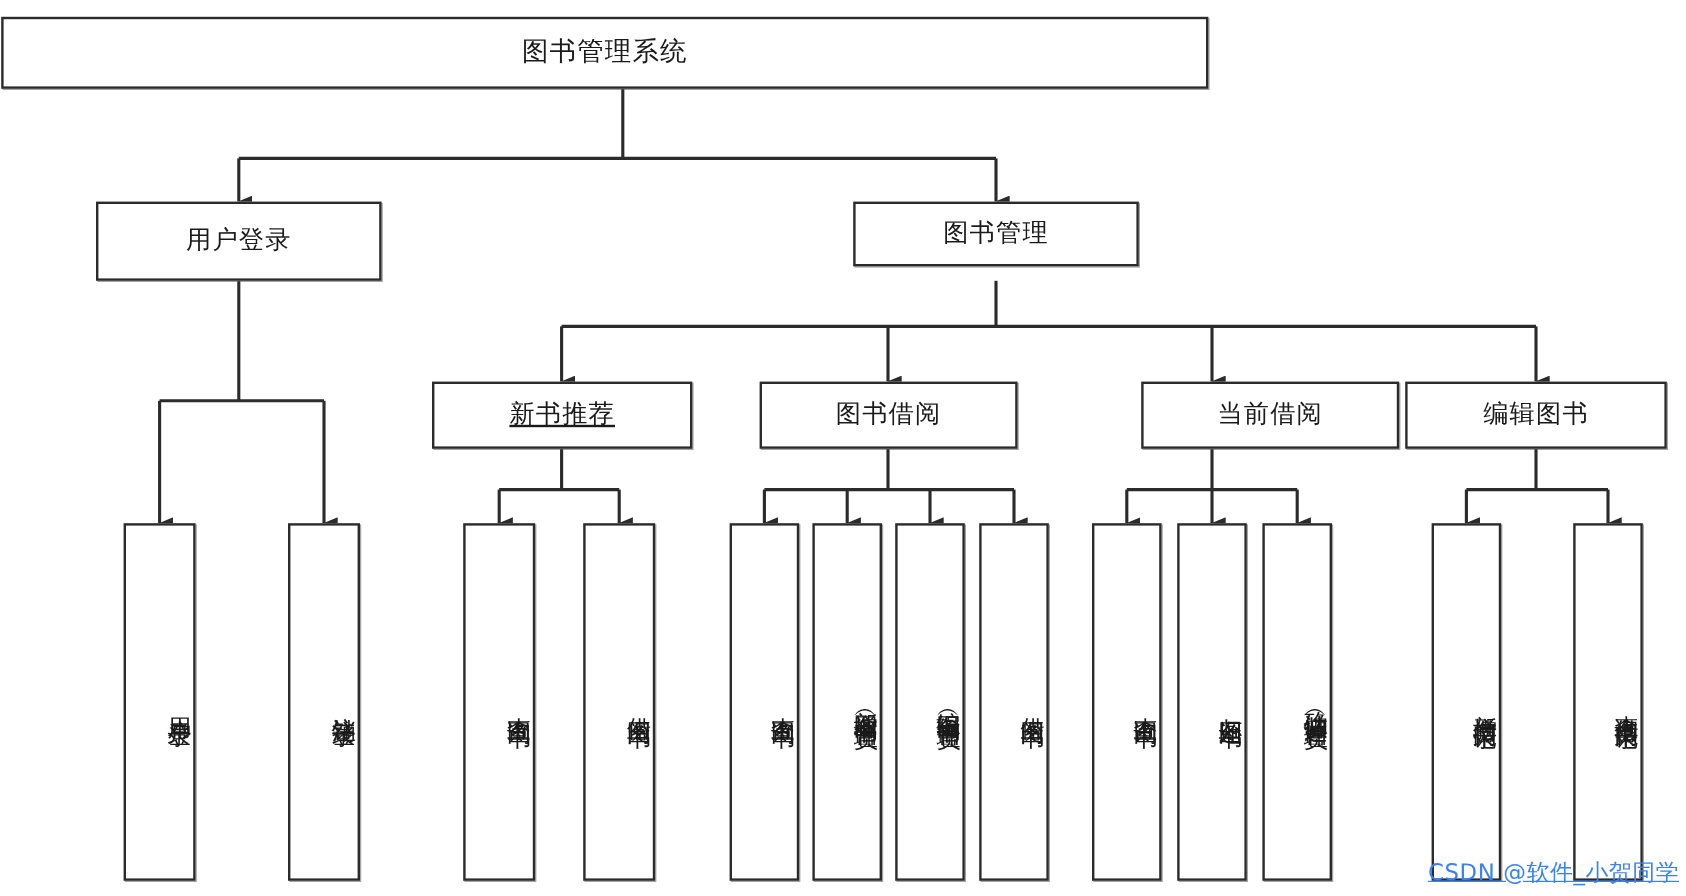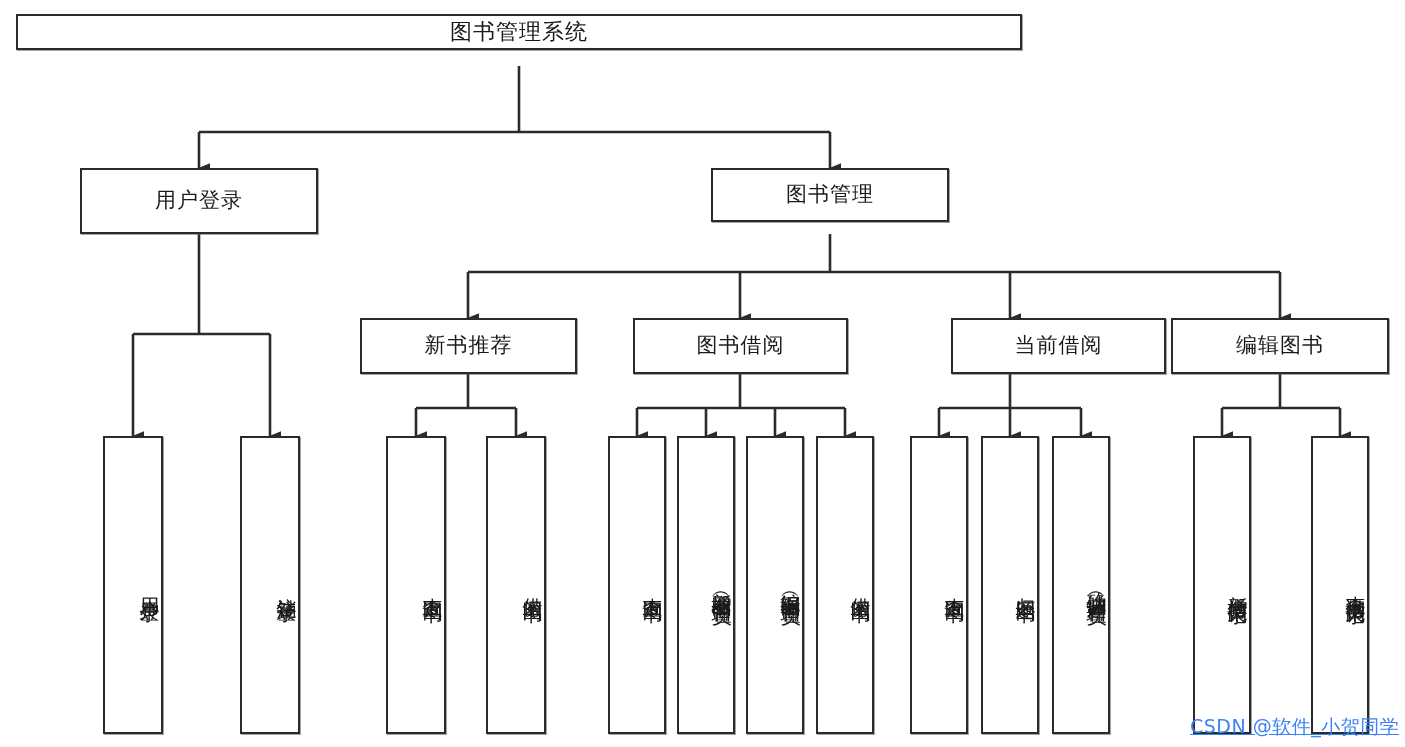--- a/index.html
+++ b/index.html
@@ -118,32 +118,32 @@
       <path d="M 1010 408 L 1010 436" marker-end="url(#arrow)"></path>
       <path d="M 1081 408 L 1081 436" marker-end="url(#arrow)"></path>
 
       <path d="M 1280 374 L 1280 408"></path>
       <path d="M 1222 408 L 1340 408"></path>
       <path d="M 1222 408 L 1222 436" marker-end="url(#arrow)"></path>
       <path d="M 1340 408 L 1340 436" marker-end="url(#arrow)"></path>
     </g>
   </svg>
 
-  <div class="node node-h node-root" style="left:16px; top:14px; width:1006px; height:36px;">
+  <div class="node node-h node-root" style="left:1px; top:14px; width:1006px; height:60px;">
     <span>图书管理系统</span>
   </div>
 
   <div class="node node-h" style="left:80px; top:168px; width:238px; height:66px;">
     <span>用户登录</span>
   </div>
   <div class="node node-h" style="left:711px; top:168px; width:238px; height:54px;">
     <span>图书管理</span>
   </div>
 
-  <div class="node node-h" style="left:360px; top:318px; width:217px; height:56px;">
+  <div class="node node-h" style="left:360px; top:318px; width:217px; height:56px;text-decoration:underline;">
     <span>新书推荐</span>
   </div>
   <div class="node node-h" style="left:633px; top:318px; width:215px; height:56px;">
     <span>图书借阅</span>
   </div>
   <div class="node node-h" style="left:903px; top:318px; width:215px; height:56px;margin-left:48px;">
     <span>当前借阅</span>
   </div>
   <div class="node node-h" style="left:1171px; top:318px; width:218px; height:56px;">
     <span>编辑图书</span>

